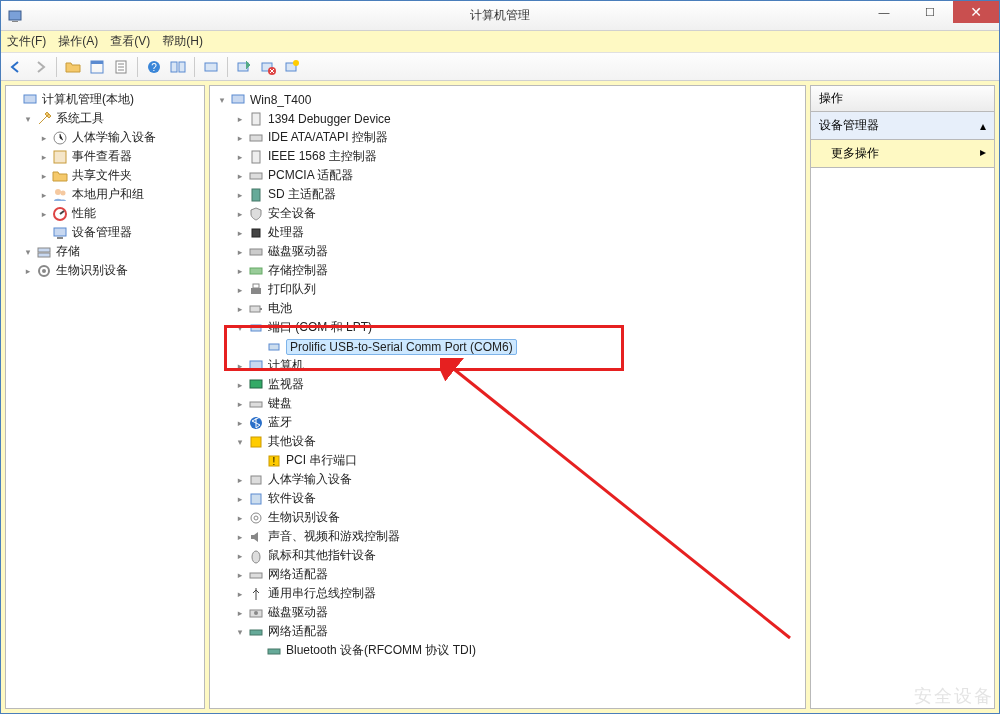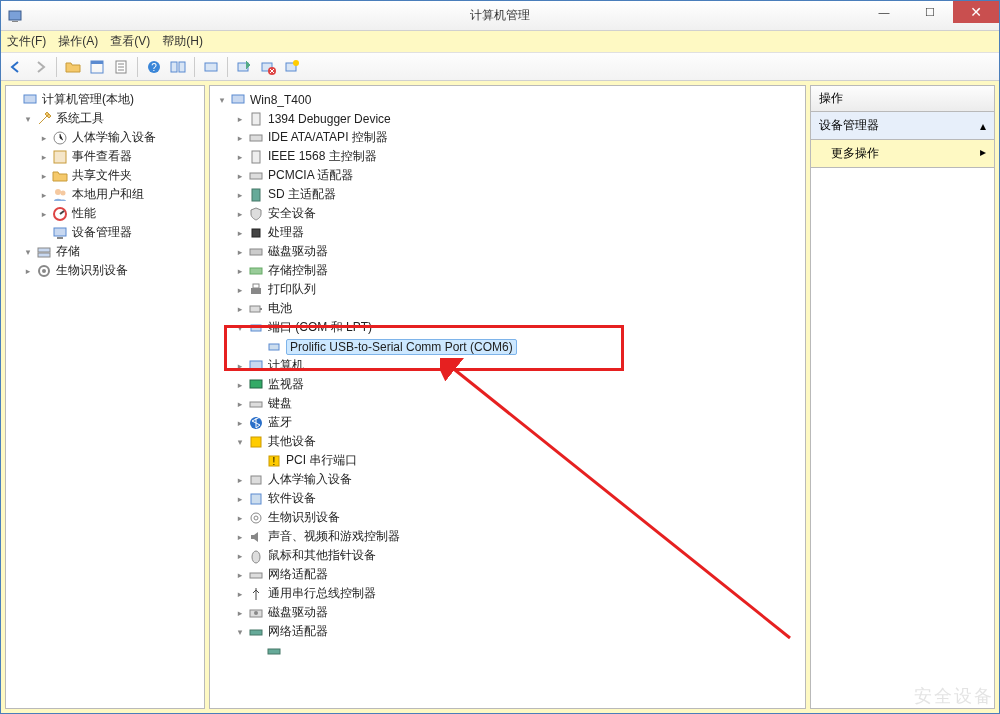--- a/index.html
+++ b/index.html
@@ -497,20 +497,21 @@
           </span>
           <span class="lbl">网络适配器</span>
         </div>
       <div class="tree-node" style="padding-left:42px">
           <span class="exp"></span>
           <span class="ico">
             <svg class="i" viewBox="0 0 16 16">
               <rect x="2" y="6" width="12" height="5" fill="#6a9" stroke="#476"></rect>
             </svg>
           </span>
+          <span class="lbl">Bluetooth 设备(RFCOMM 协议 TDI)</span>
         </div>
 
       <div class="highlight-box" style="left:14px; top:239px; width:400px; height:46px;"></div>
       <svg class="arrow-line" style="left:230px; top:272px; width:360px; height:290px;" viewBox="0 0 360 290">
         <defs>
             <marker id="ah" markerWidth="12" markerHeight="12" refX="2" refY="5" orient="auto">
               <path d="M0 0L10 5L0 10z" fill="#e62020"></path>
             </marker>
           </defs>
         <line x1="350" y1="280" x2="10" y2="8" stroke="#e62020" stroke-width="3" marker-end="url(#ah)"></line>

